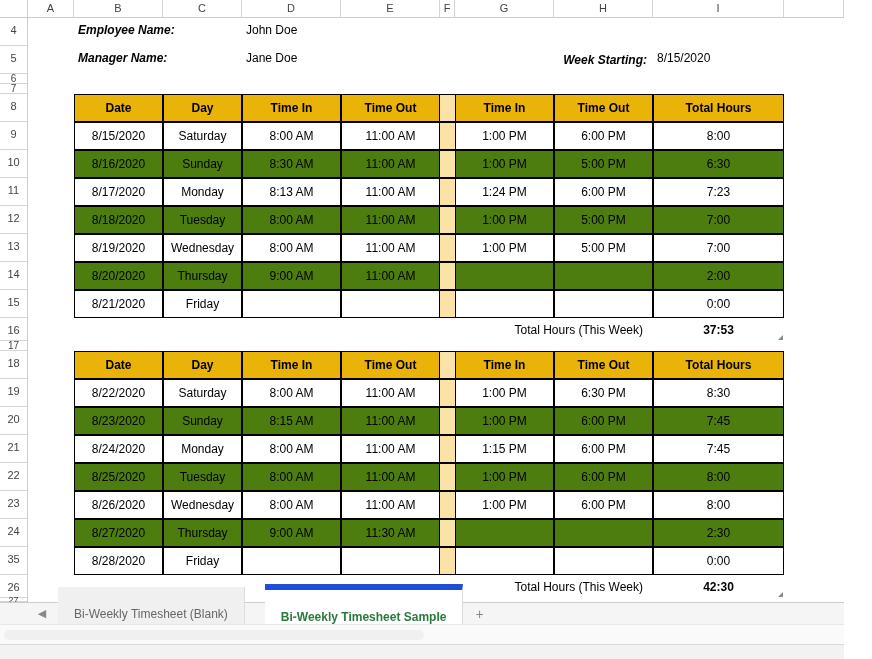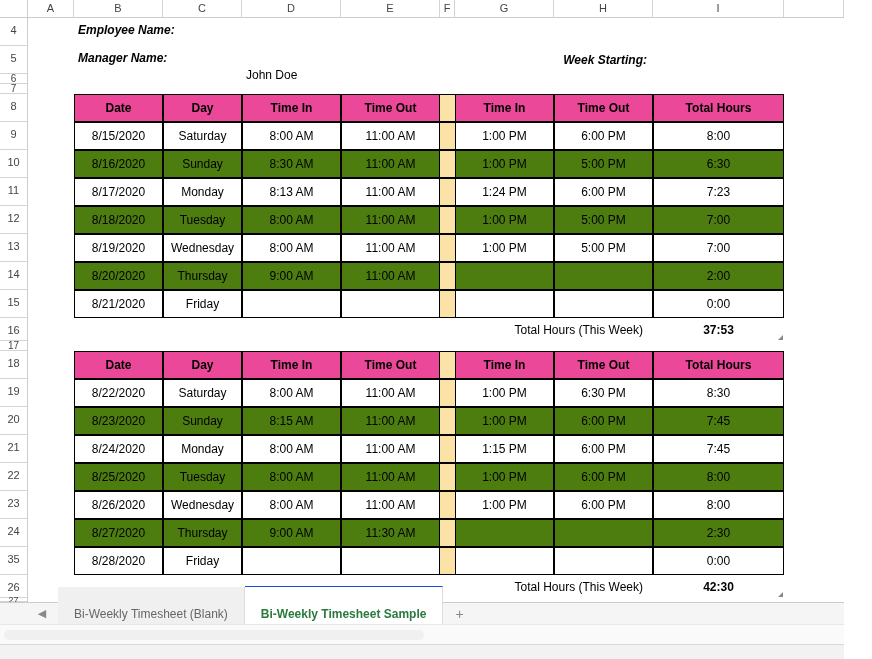--- a/index.html
+++ b/index.html
@@ -37,23 +37,23 @@
       background: #fff;
       font-family: Arial, sans-serif;
     }
     .corner {
       border-right: 1px solid #ccc;
       border-bottom: 1px solid #ccc;
       background: #fff;
     }
     .cell { padding: 5px 6px; }
     .label { font-weight: bold; padding-left: 4px; font-style: italic; }
-    .val { padding-left: 4px; margin-top: 45px; }
+    .val { padding-left: 4px; }
     .tblhead {
-      background: #ec4899;
+      background: #eab308;
       border: 1px solid #000;
       text-align: center;
       font-weight: bold;
       display: flex;
       align-items: center;
       justify-content: center;
     }
     .tcell {
       border: 1px solid #000;
       text-align: center;
@@ -104,21 +104,22 @@
       font-size: 12px;
       color: #666;
       cursor: pointer;
       border-right: 1px solid #ddd;
       background: #f0f0f0;
     }
     .tab.active {
       background: #fff;
       color: #2a7a3e;
       font-weight: bold;
-      border-top: 1px solid #1d4ed8;
+      border-top: 6px solid #1d4ed8;
+      margin-left: 20px;
     }
     .tab-add {
       padding: 4px 12px;
       color: #888;
       font-size: 14px;
       cursor: pointer;
     }
     .hscroll {
       grid-column: 1 / 12;
       height: 20px;

